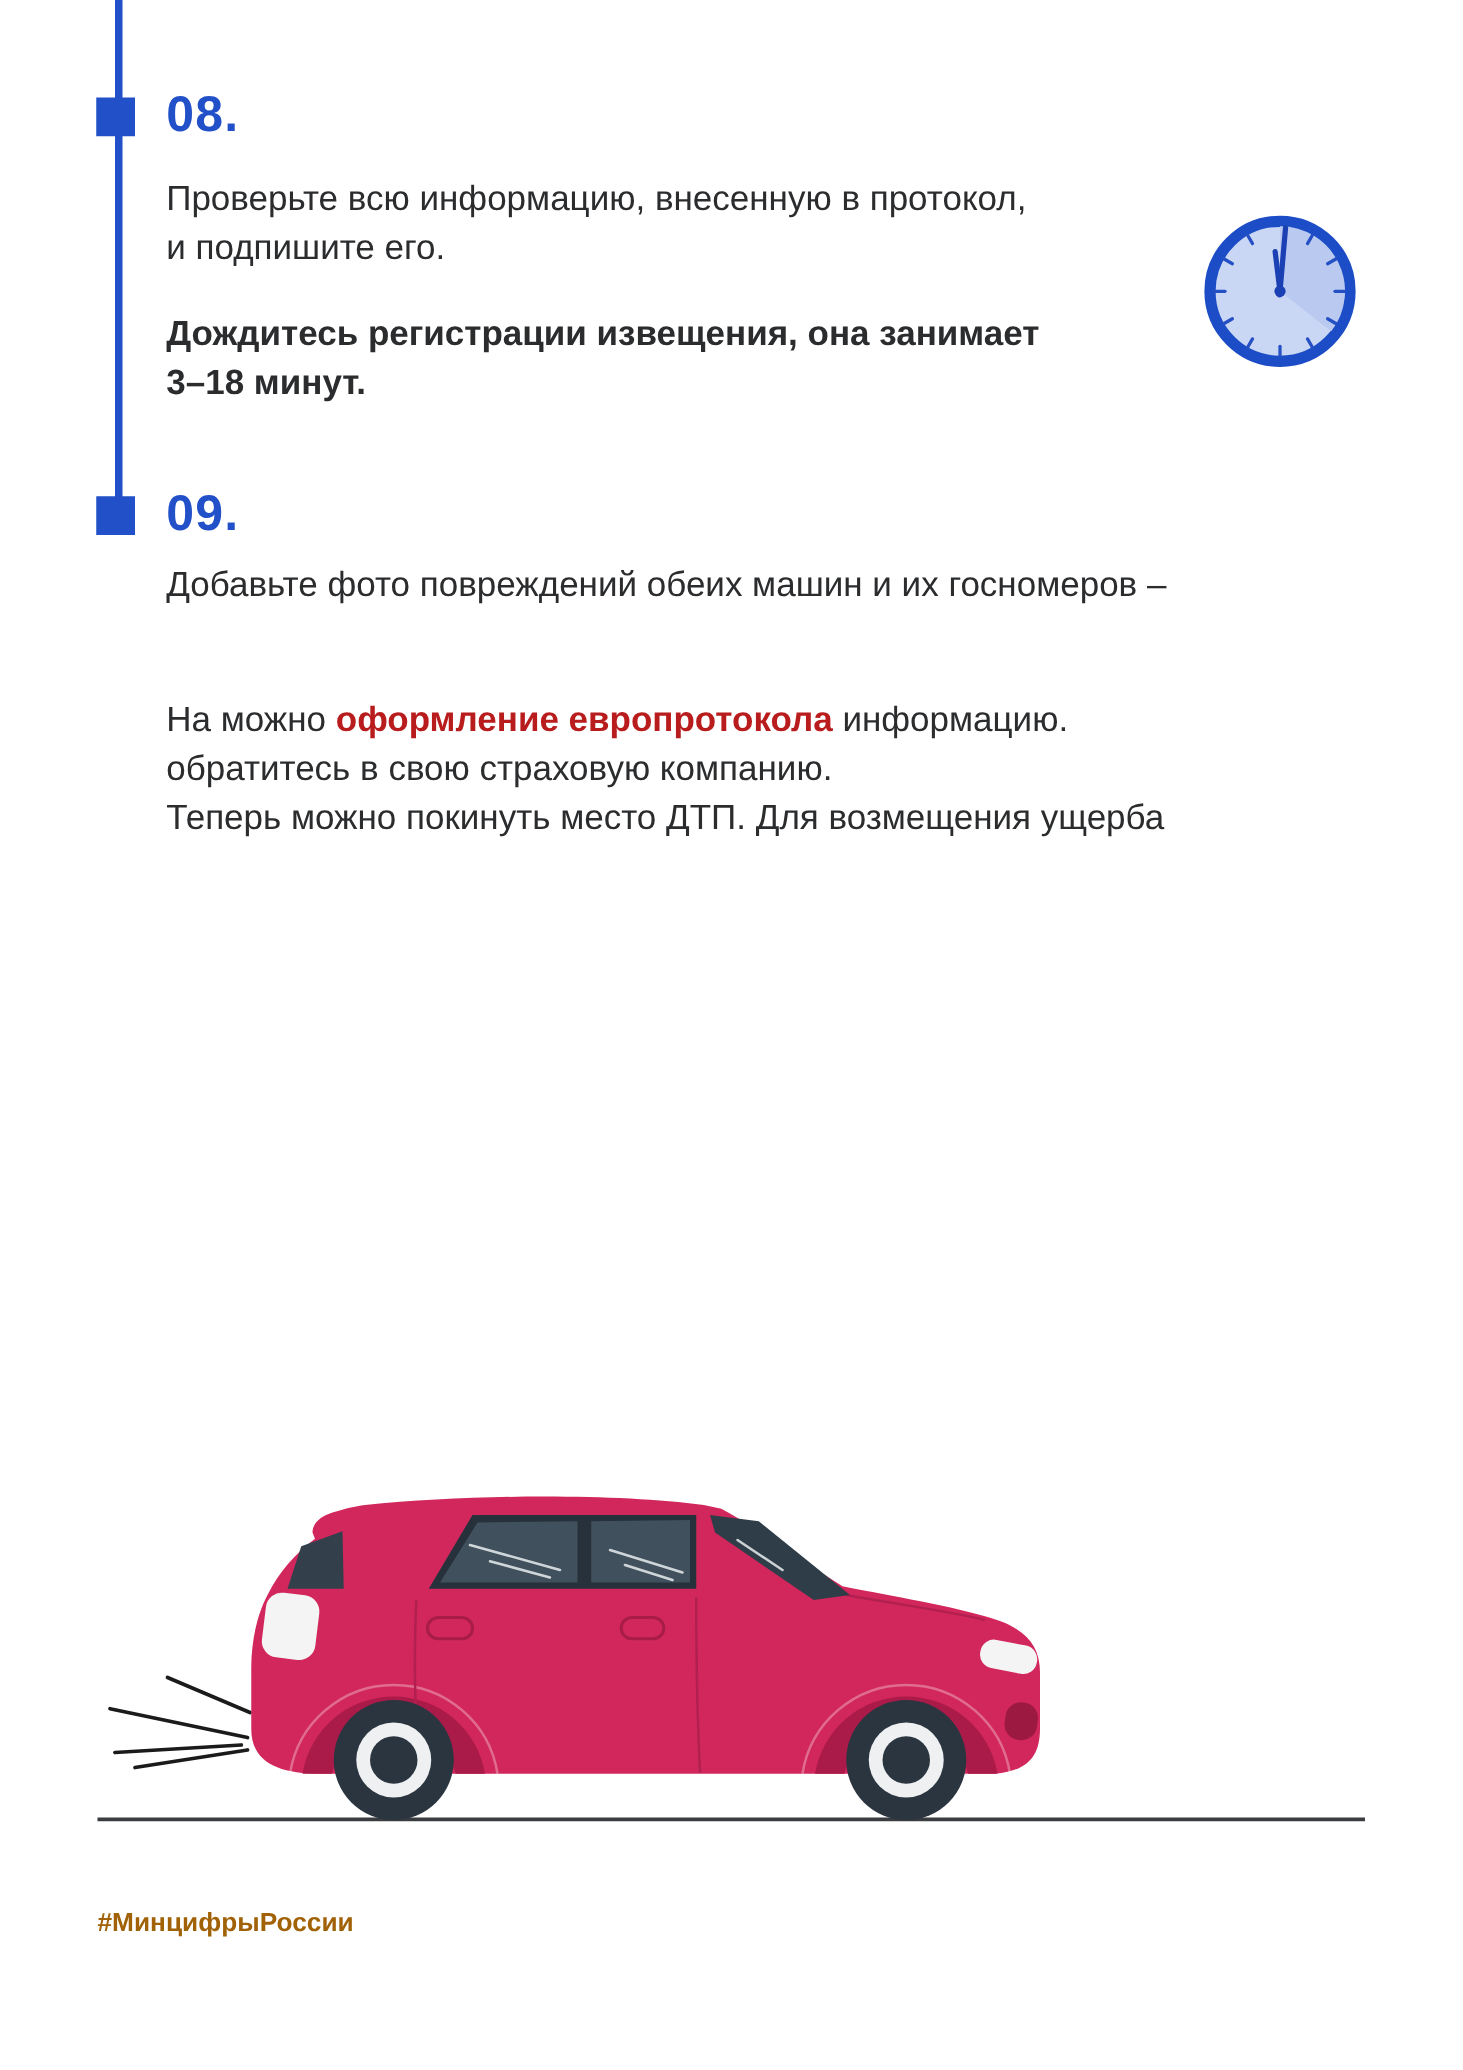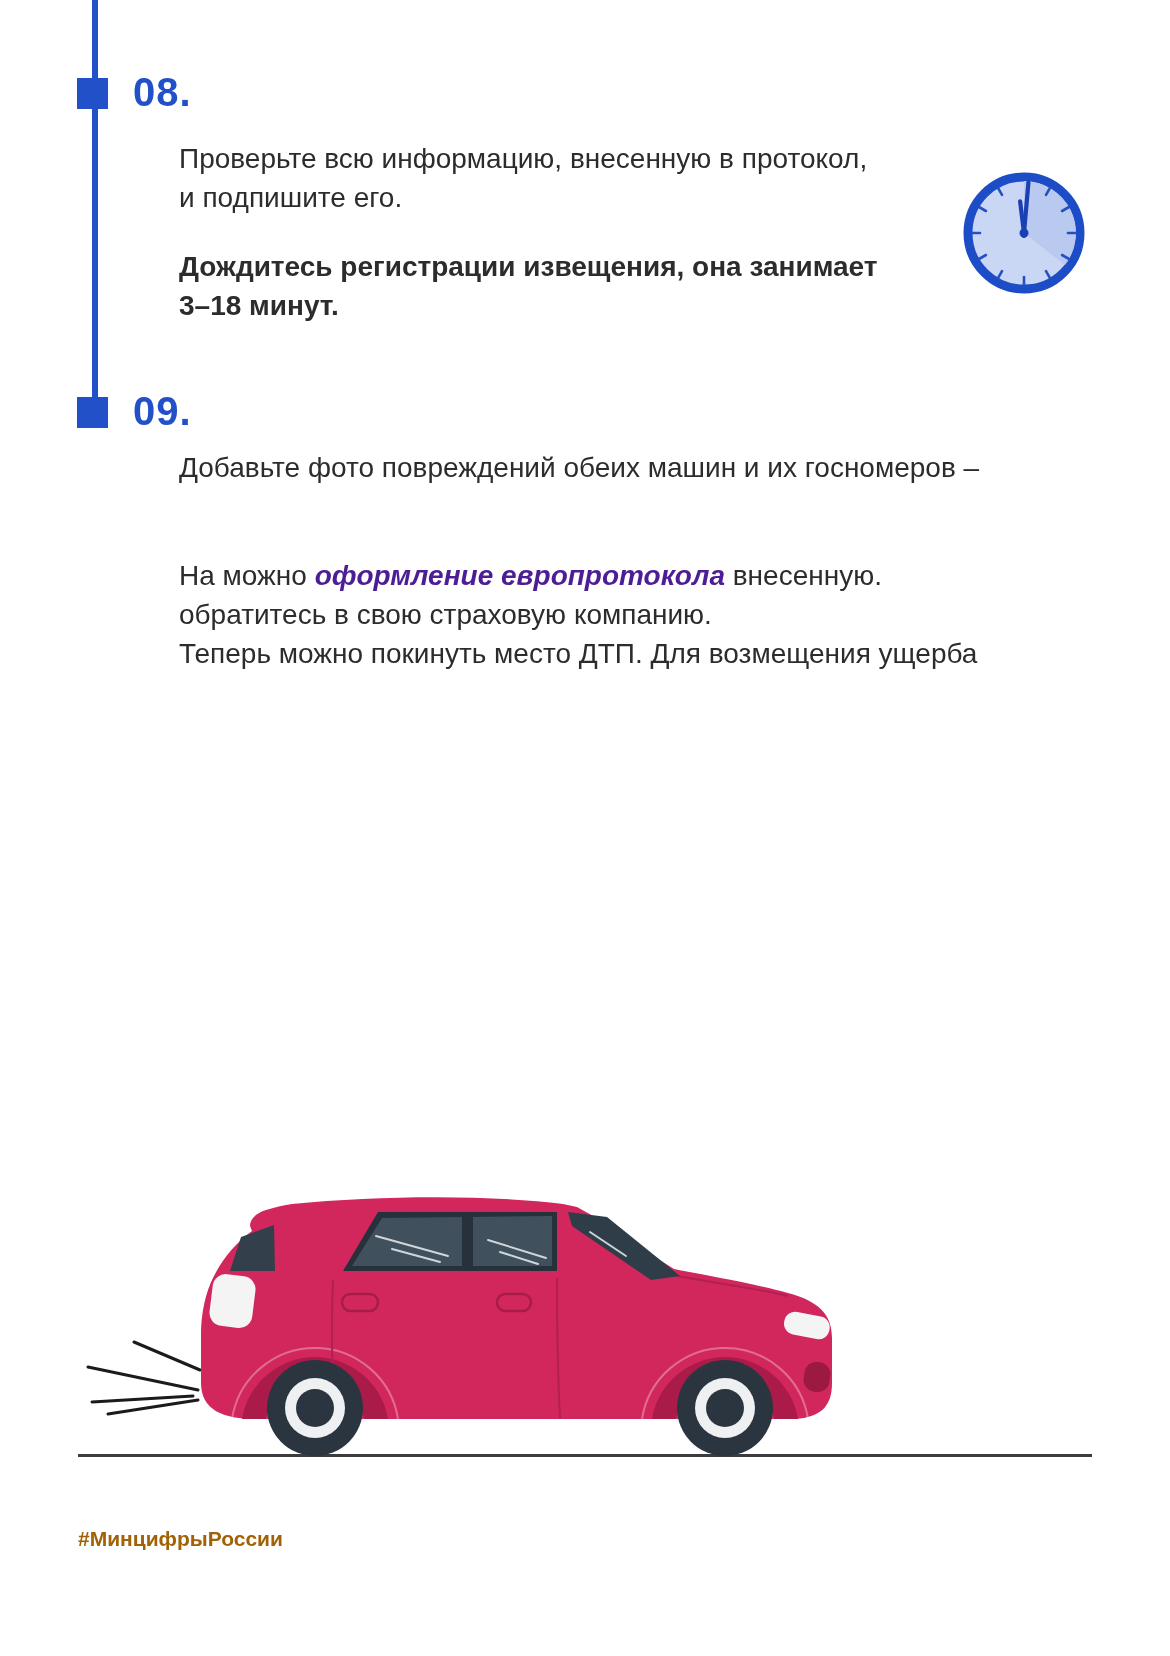--- a/index.html
+++ b/index.html
@@ -12,22 +12,22 @@
   .marker.m8{top:78px;}
   .marker.m9{top:397px;}
   .step-number{
     position:absolute; left:133px; margin:0; font-size:40px; font-weight:700;
     color:#2250c8; letter-spacing:1px; line-height:44px;
   }
   .n8{top:70px;} .n9{top:389px;}
   .para{position:absolute; left:133px; margin:0; font-size:28px; line-height:39px; color:#2b2c2e;}
   .p8a{top:139px;} .p8b{top:247px;font-weight:bold;}
   .p9a{top:448px;} .p9b{top:556px;}
-  .line{display:block;margin-left:46px;}
-  .hl{color:#4c1d95; font-weight:700; font-style:italic;}
+  .line{display:block;}
+  .hl{color:#b91c1c; font-weight:700; }
   .clock-wrap{position:absolute; left:958px; top:167px; width:132px; height:132px;}
   .car-wrap{position:absolute; left:60px; top:1128px; width:800px; height:332px;}
   .ground{position:absolute; left:78px; top:1454px; width:1014px; height:3px; background:#3a3c3f;}
   .footer{position:absolute; left:78px; top:1522px; font-size:21px; font-weight:700;
     color:#a16207; line-height:33px;}
   svg{display:block;}
 </style>
 </head>
 <body>
 
@@ -71,21 +71,21 @@
     </svg>
   </div>
 
   <section>
     <div class="marker m9"></div>
     <h2 class="step-number n9">09.</h2>
     <p class="para p9a">
       <span class="line">Добавьте фото повреждений обеих машин и их госномеров –</span>
     </p>
     <p class="para p9b">
-      <span class="line"><span>На можно </span><span class="hl">оформление европротокола</span><span> внесенную.</span></span>
+      <span class="line"><span>На можно </span><span class="hl">оформление европротокола</span><span> информацию.</span></span>
       <span class="line">обратитесь в свою страховую компанию.</span>
       <span class="line">Теперь можно покинуть место ДТП. Для возмещения ущерба</span>
     </p>
   </section>
 
   <div class="ground"></div>
 
   <div class="car-wrap">
     <svg width="800" height="332" viewBox="0 0 800 332">
 

